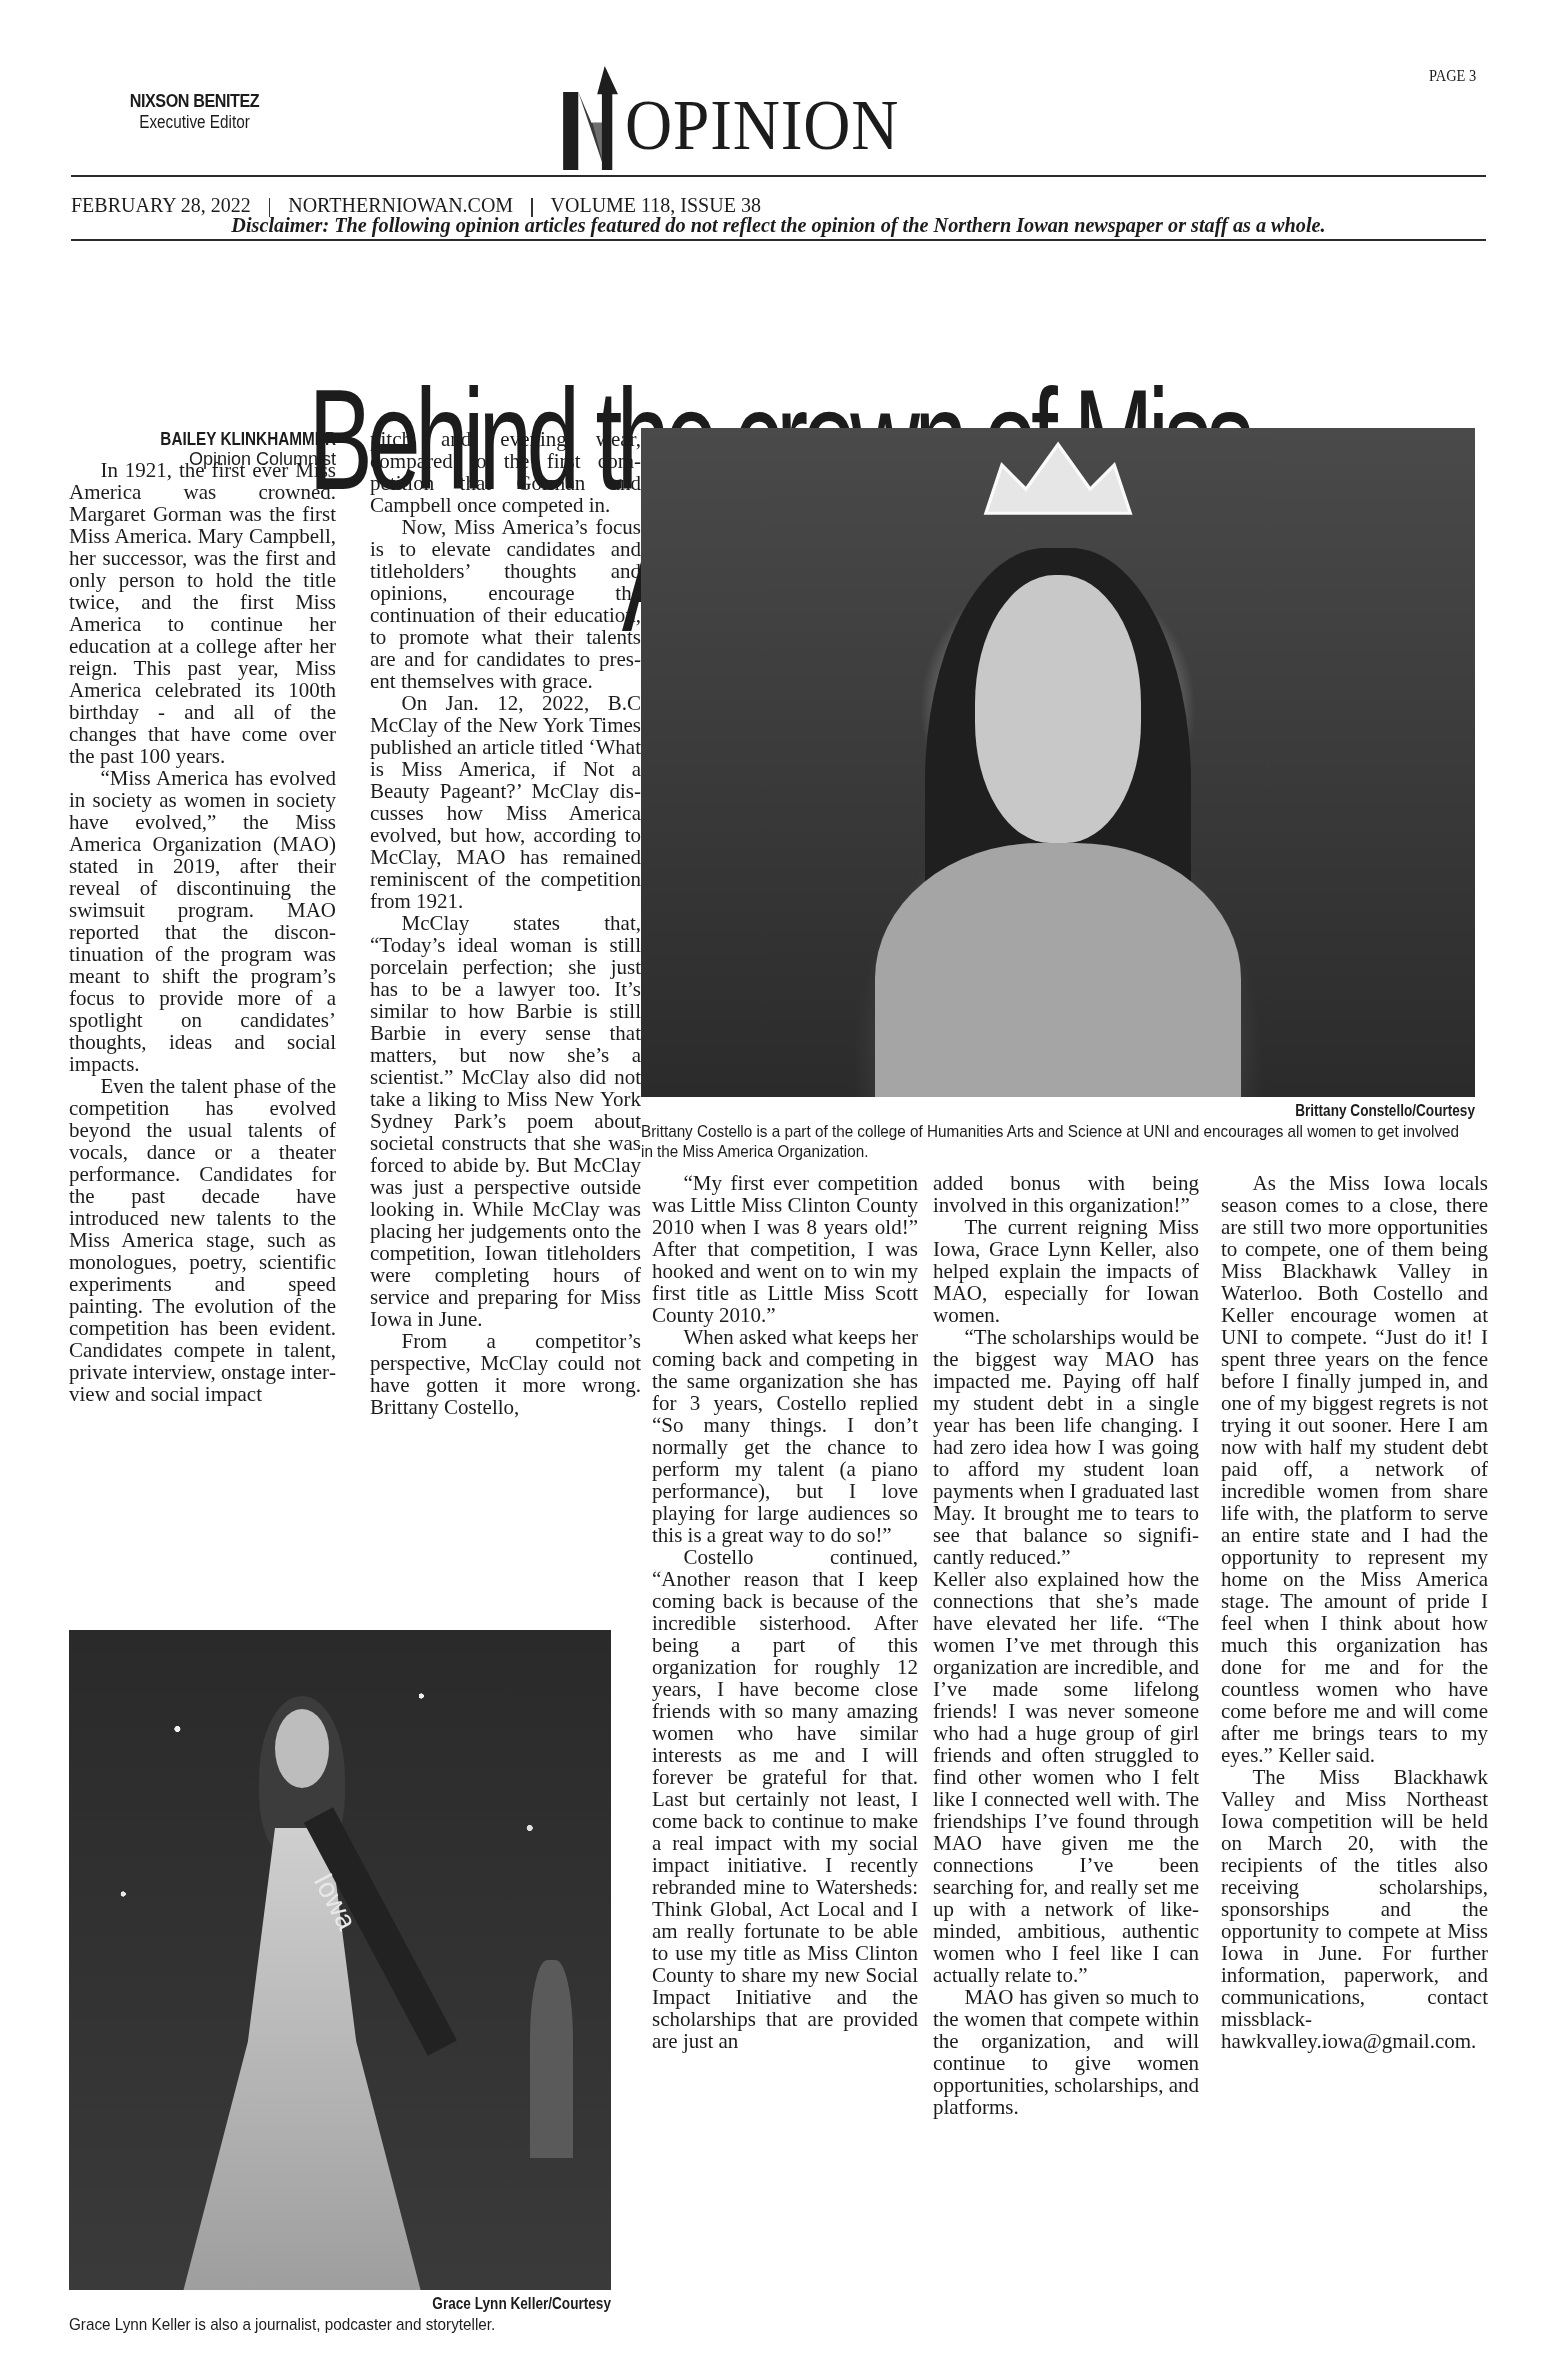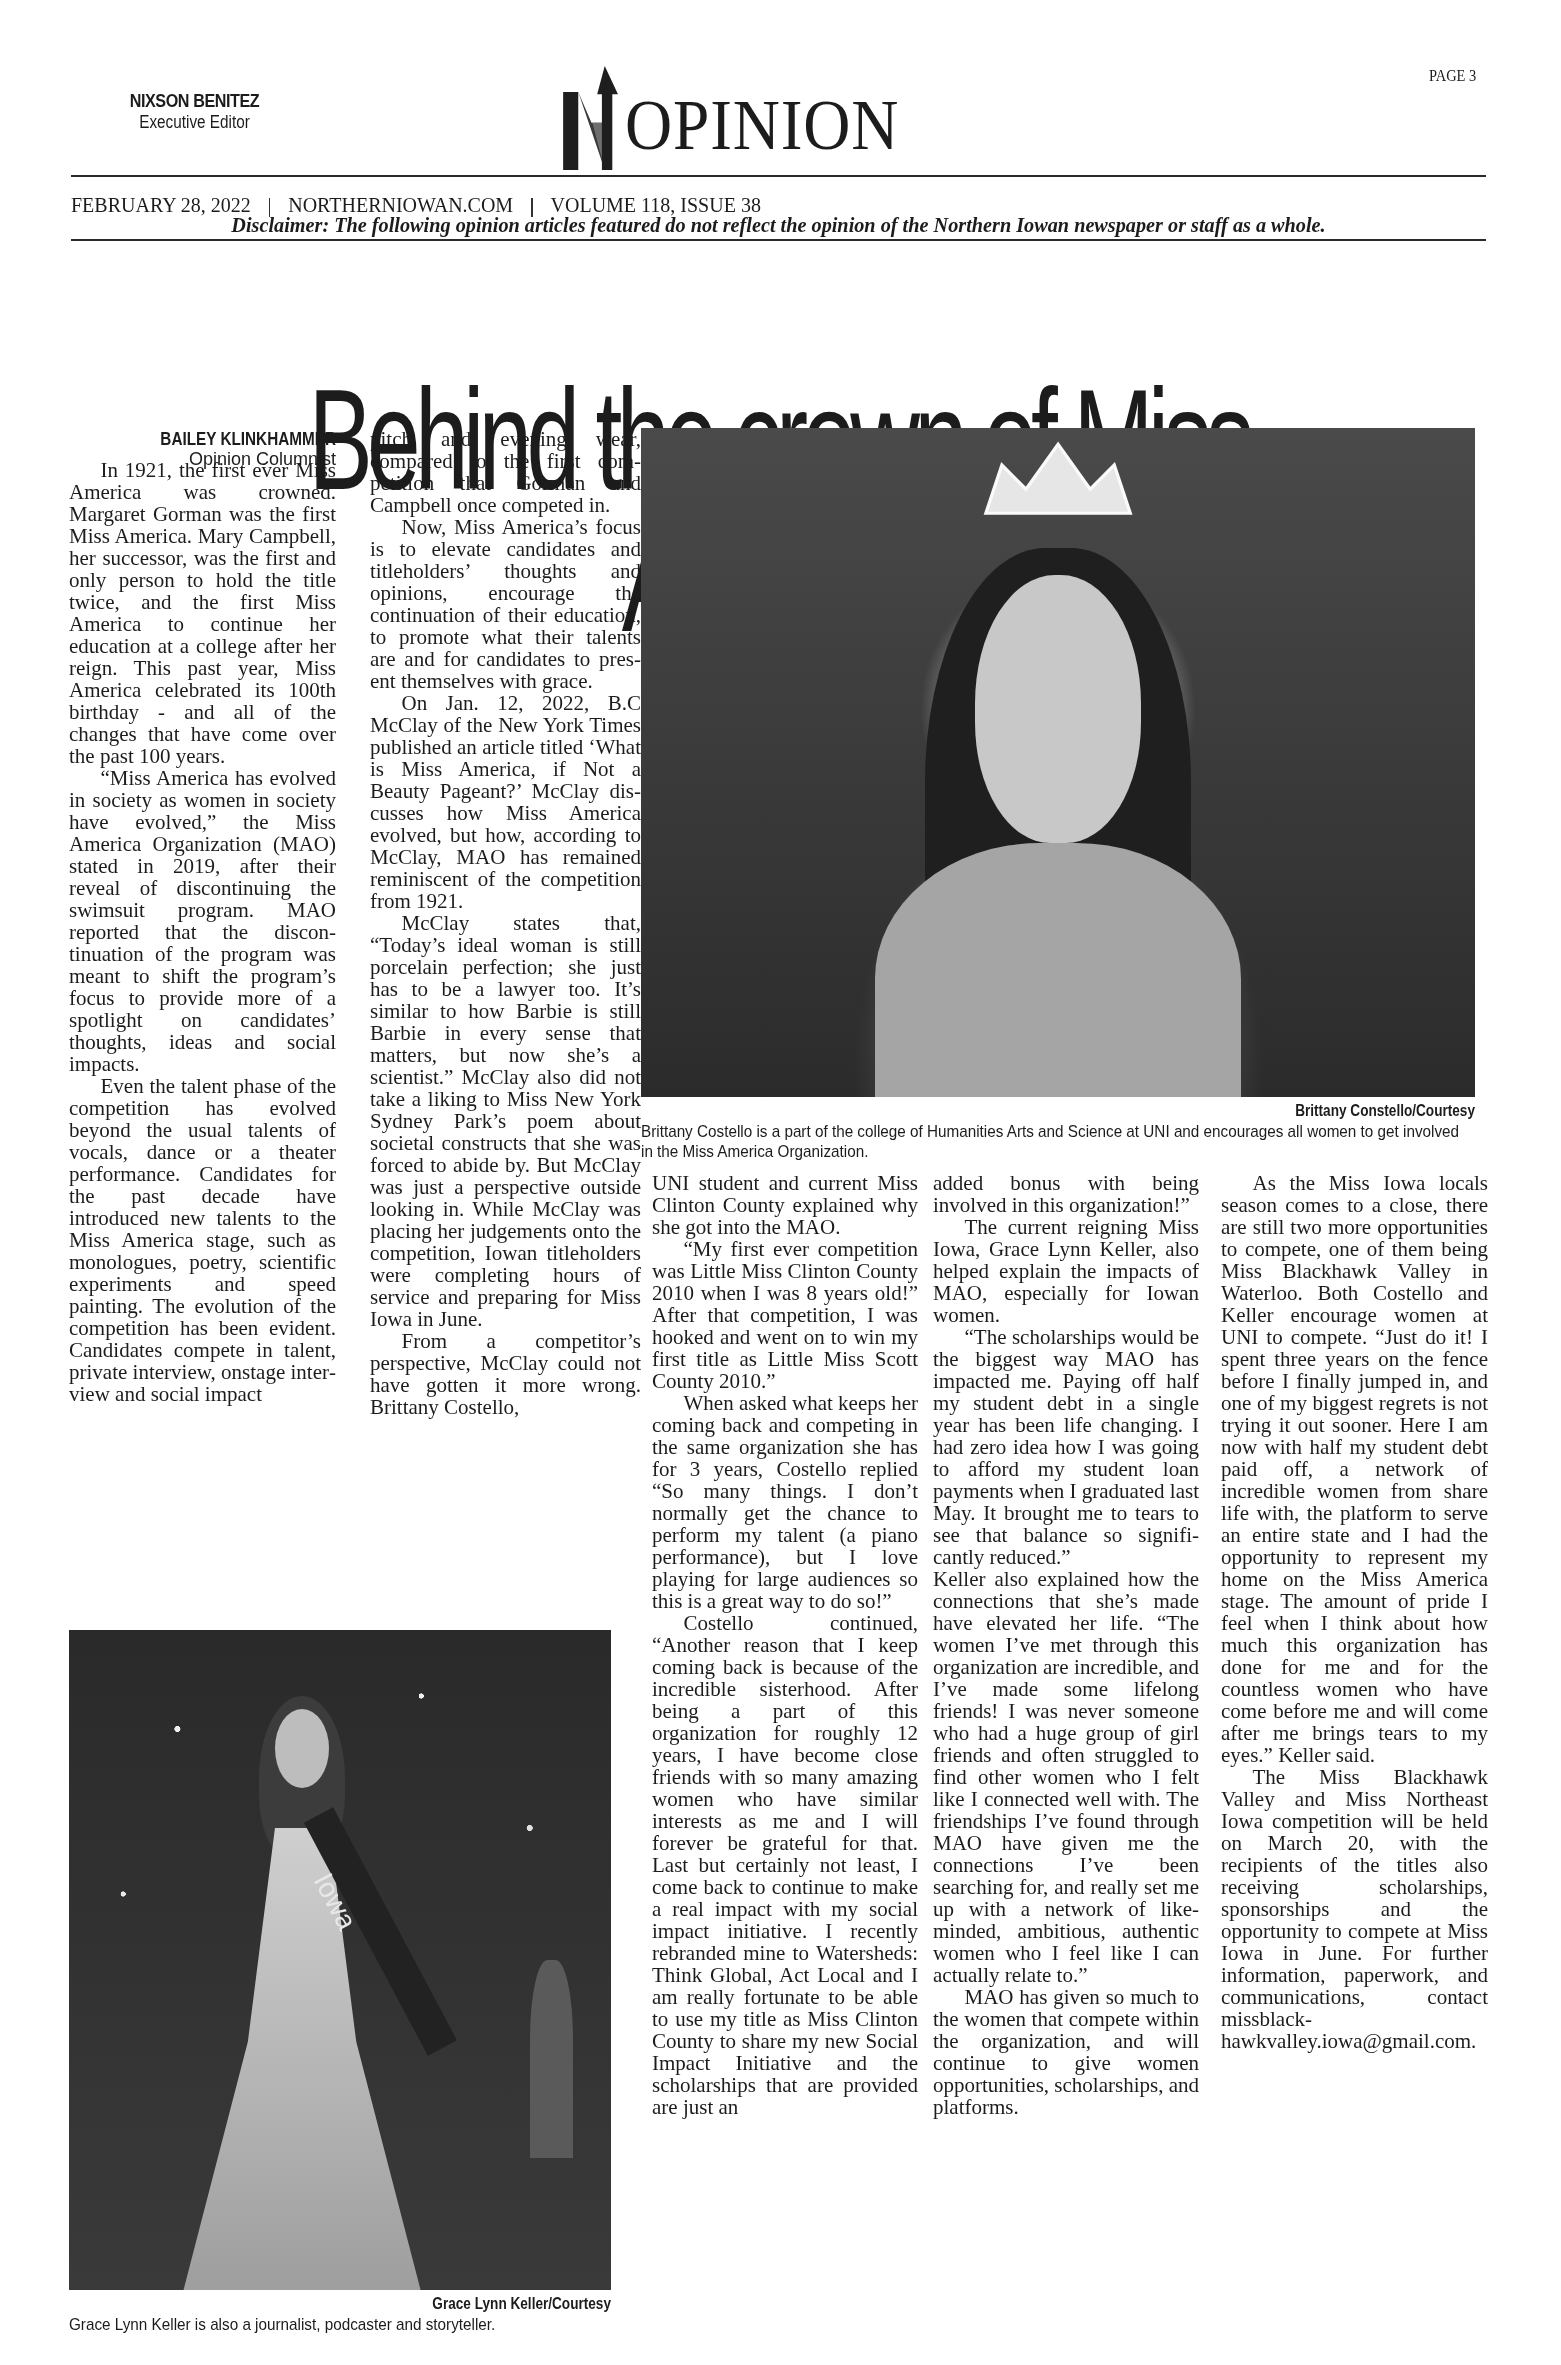--- a/index.html
+++ b/index.html
@@ -103,21 +103,20 @@
     <p>Even the talent phase of the competition has evolved beyond the usual talents of vocals, dance or a theater performance. Candidates for the past decade have introduced new talents to the Miss America stage, such as monologues, poetry, sci­entific experiments and speed painting. The evolu­tion of the competition has been evident. Candidates compete in talent, private interview, onstage inter­view and social impact</p>
   </div>
 <div class="abs col serif" id="col2">
     <p class="noindent">pitch and evening wear, compared to the first com­petition that Gorman and Campbell once competed in.</p>
     <p>Now, Miss America’s focus is to elevate can­didates and titleholders’ thoughts and opinions, encourage the continuation of their education, to pro­mote what their talents are and for candidates to pres­ent themselves with grace.</p>
     <p>On Jan. 12, 2022, B.C McClay of the New York Times published an arti­cle titled ‘What is Miss America, if Not a Beauty Pageant?’ McClay dis­cusses how Miss America evolved, but how, accord­ing to McClay, MAO has remained reminiscent of the competition from 1921.</p>
     <p>McClay states that, “Today’s ideal woman is still porcelain perfection; she just has to be a lawyer too. It’s similar to how Barbie is still Barbie in every sense that matters, but now she’s a scientist.” McClay also did not take a liking to Miss New York Sydney Park’s poem about societal constructs that she was forced to abide by. But McClay was just a perspec­tive outside looking in. While McClay was placing her judgements onto the competition, Iowan title­holders were completing hours of service and pre­paring for Miss Iowa in June.</p>
     <p>From a competitor’s perspective, McClay could not have gotten it more wrong. Brittany Costello,</p>
   </div>
 <div class="abs col serif" id="col3">
-    <p class="noindent">UNI student and cur­rent Miss Clinton County explained why she got into the MAO.</p>
     <p>“My first ever com­petition was Little Miss Clinton County 2010 when I was 8 years old!” After that competition, I was hooked and went on to win my first title as Little Miss Scott County 2010.”</p>
     <p>When asked what keeps her coming back and com­peting in the same organi­zation she has for 3 years, Costello replied “So many things. I don’t normally get the chance to perform my talent (a piano perfor­mance), but I love playing for large audiences so this is a great way to do so!”</p>
     <p>Costello continued, “Another reason that I keep coming back is because of the incredible sisterhood. After being a part of this organization for roughly 12 years, I have become close friends with so many amazing women who have similar interests as me and I will forever be grate­ful for that. Last but cer­tainly not least, I come back to continue to make a real impact with my social impact initiative. I recently rebranded mine to Watersheds: Think Global, Act Local and I am really fortunate to be able to use my title as Miss Clinton County to share my new Social Impact Initiative and the scholarships that are provided are just an</p>
   </div>
 <div class="abs col serif" id="col4">
     <p class="noindent">added bonus with being involved in this organiza­tion!”</p>
     <p>The current reigning Miss Iowa, Grace Lynn Keller, also helped explain the impacts of MAO, espe­cially for Iowan women.</p>
     <p>“The scholarships would be the biggest way MAO has impacted me. Paying off half my student debt in a single year has been life changing. I had zero idea how I was going to afford my student loan payments when I graduated last May. It brought me to tears to see that balance so signifi­cantly reduced.”</p>
     <p class="noindent">Keller also explained how the connections that she’s made have elevated her life. “The women I’ve met through this organization are incredible, and I’ve made some lifelong friends! I was never someone who had a huge group of girl friends and often struggled to find other women who I felt like I connected well with. The friendships I’ve found through MAO have given me the connections I’ve been searching for, and really set me up with a network of like-mind­ed, ambitious, authentic women who I feel like I can actually relate to.”</p>
     <p>MAO has given so much to the women that com­pete within the organiza­tion, and will continue to give women opportunities, scholarships, and plat­forms.</p>

